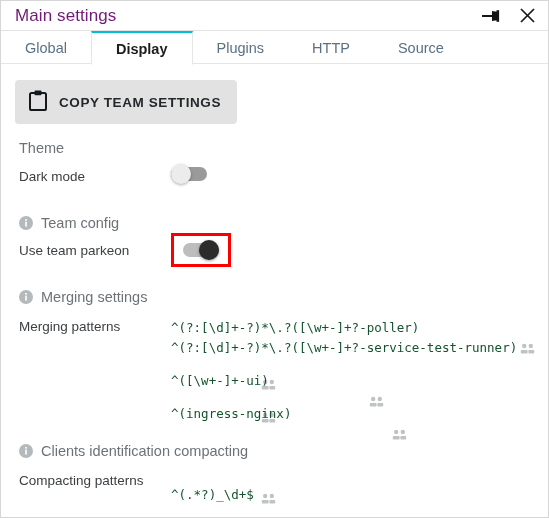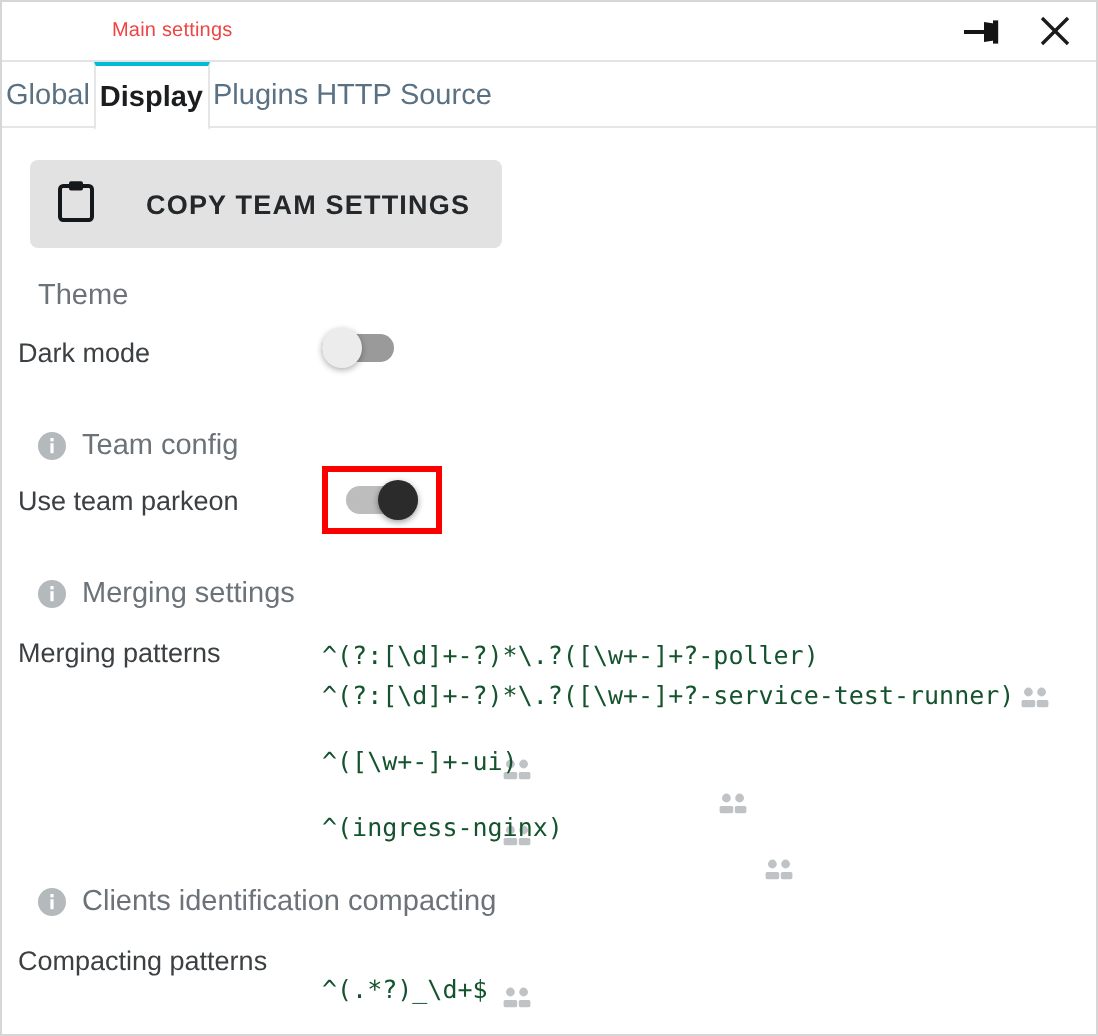--- a/index.html
+++ b/index.html
@@ -26,25 +26,24 @@
     position: relative;
     height: 30px;
     border-bottom: 1px solid #e3e3e3;
     display: flex;
     align-items: center;
     padding: 0 10px 0 14px;
     box-sizing: border-box;
     background: #ffffff;
   }
   .title-text {
-    font-size: 10px;
-    color: #ef4444;
+    font-size: 17px;
+    color: #701a75;
     letter-spacing: 0.1px;
     flex: 1 1 auto;
-    margin-left: 41px;
   }
   .title-actions {
     display: flex;
     align-items: center;
     gap: 14px;
   }
   .icon-btn {
     width: 22px;
     height: 22px;
     display: flex;
@@ -66,21 +65,21 @@
     content: "";
     position: absolute;
     left: 0; right: 0; bottom: 0;
     height: 1px;
     background: #e6e6e6;
   }
   .tab {
     position: relative;
     display: flex;
     align-items: center;
-    padding: 0 2px;
+    padding: 0 24px;
     font-size: 14.5px;
     color: #5a7184;
     cursor: pointer;
     box-sizing: border-box;
     z-index: 2;
   }
   .tab.active {
     color: #1b1d1f;
     font-weight: bold;
     background: #ffffff;
@@ -94,21 +93,21 @@
   
   .content {
     padding: 12px 0 0 0;
     box-sizing: border-box;
   }
 
   .copy-btn {
     margin: 4px 0 0 14px;
     display: inline-flex;
     align-items: center;
-    gap: 26px;
+    gap: 12px;
     background: #e2e2e2;
     border: none;
     border-radius: 4px;
     padding: 10px 16px 10px 14px;
     font-family: "Liberation Sans", sans-serif;
     font-size: 13.5px;
     font-weight: bold;
     letter-spacing: 0.6px;
     color: #24282b;
     cursor: pointer;
@@ -123,21 +122,21 @@
     gap: 8px;
   }
   .section-title.plain {
     margin-left: 18px;
   }
 
   .row {
     display: flex;
     align-items: flex-start;
     margin-top: 11px;
-    padding-left: 8px;
+    padding-left: 18px;
   }
   .row-label {
     width: 152px;
     flex: 0 0 152px;
     font-size: 13.5px;
     color: #3c4043;
     line-height: 20px;
   }
   .row-control {
     display: flex;

